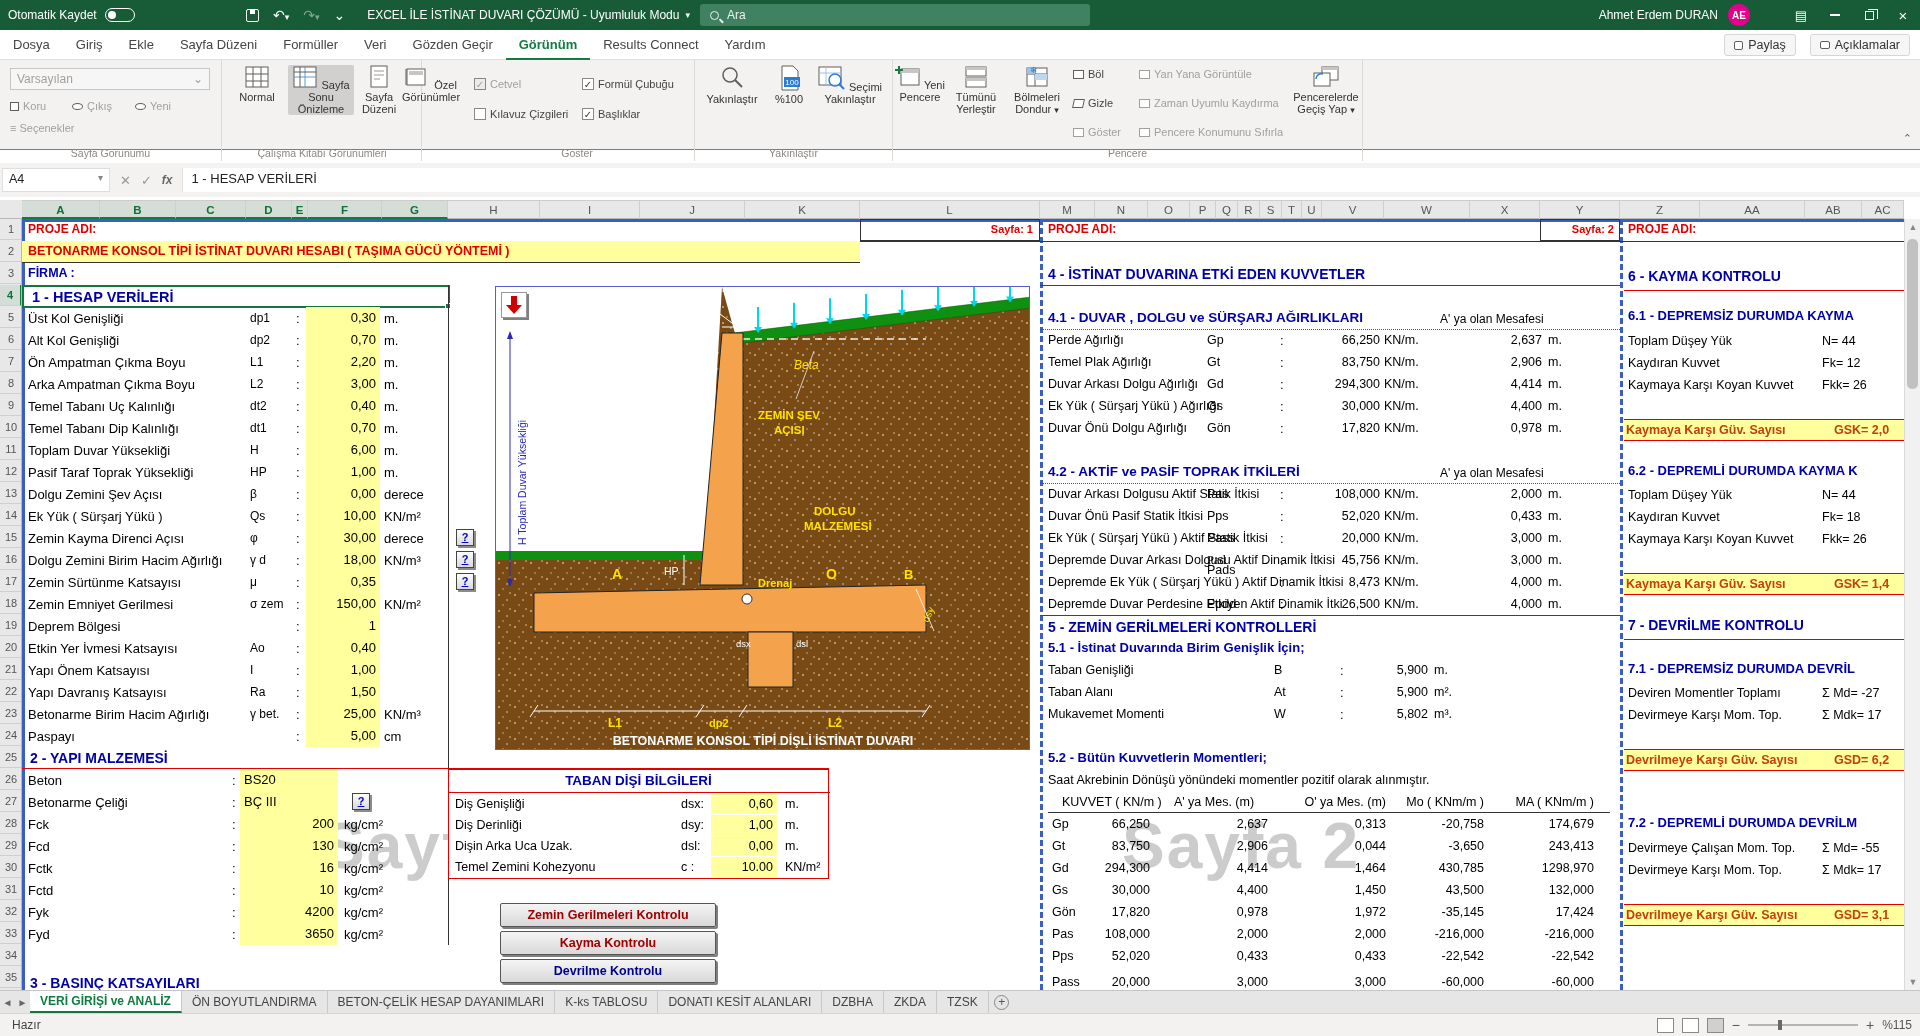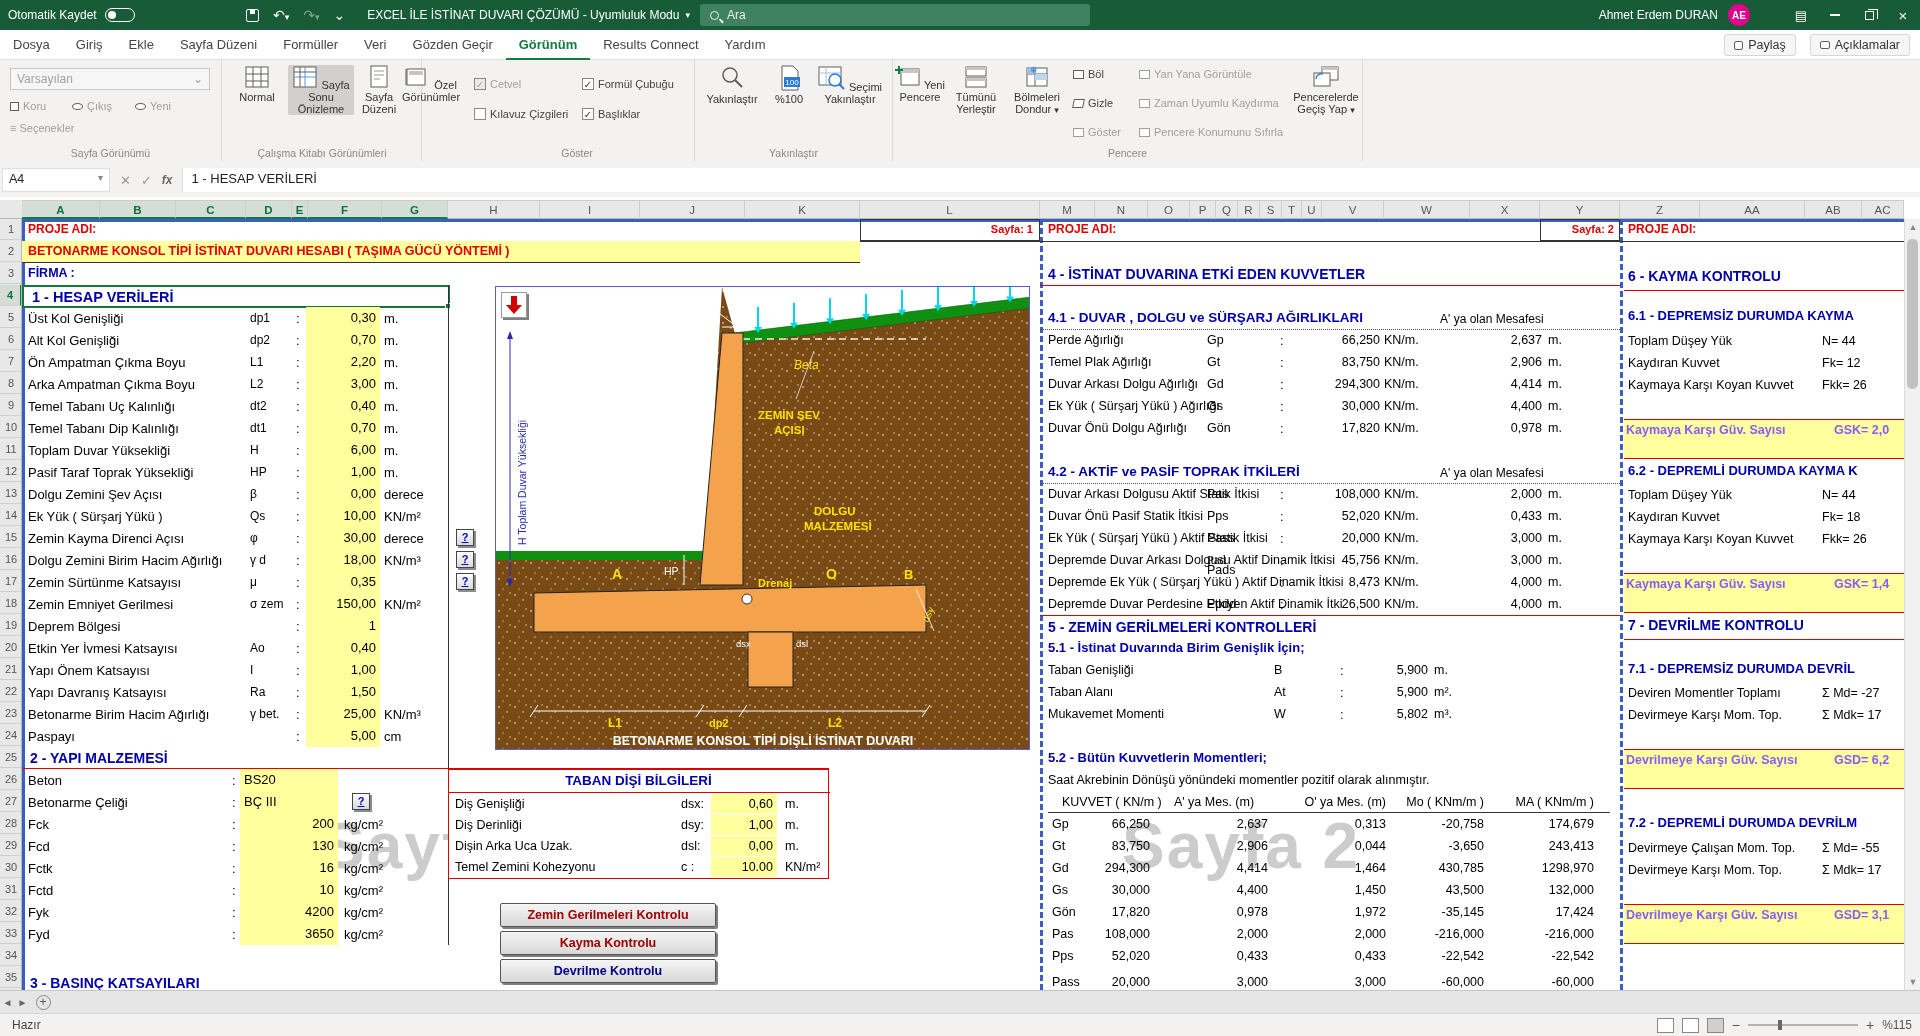--- a/index.html
+++ b/index.html
@@ -23,21 +23,21 @@
   .rest { width:9px; height:9px; border:1px solid #fff; position:relative; }
   .rest:after{ content:""; position:absolute; left:2px; top:-3px; width:9px; height:9px; border:1px solid #fff; border-left:none; border-bottom:none; }
   .minb { width:10px; height:1.5px; background:#fff; }
   
   #menubar { position:absolute; left:0; top:30px; width:1920px; height:30px; background:#fff; border-bottom:1px solid #E1DFDD; font-size:13px; color:#444; }
   #menubar .mtab { float:left; padding:7px 13px 6px; cursor:default; }
   #menubar .mtab.active { color:#107C41; font-weight:bold; border-bottom:3px solid #107C41; }
   #menu-right { position:absolute; right:10px; top:4px; display:flex; gap:14px; font-size:12.5px; color:#333; }
   .mr-btn { display:flex; align-items:center; gap:5px; border:1px solid #D6D6D6; border-radius:3px; padding:3px 9px; background:#F6F6F6; }
   
-  #ribbon { position:absolute; left:0; top:60px; width:1920px; height:131px; background:#F3F2F1; border-bottom:3px solid #8b5cf6; font-size:11px; color:#444; }
+  #ribbon { position:absolute; left:0; top:60px; width:1920px; height:90px; background:#F3F2F1; border-bottom:1px solid #8b5cf6; font-size:11px; color:#444; }
   .rgroup { position:absolute; top:0; height:101px; border-right:1px solid #DCDAD8; }
   .rgl { position:absolute; bottom:2px; left:0; right:0; text-align:center; color:#8A8886; font-size:10.5px; }
   .bigbtn { position:absolute; top:5px; width:62px; text-align:center; color:#333; line-height:12px; }
   .bigbtn .bic { width:28px; height:26px; margin:2px auto 3px; }
   .bigbtn.sel { background:#D2D0CE; border-radius:2px; }
   .smallrow { position:absolute; font-size:11px; color:#444; display:flex; align-items:center; gap:4px; white-space:nowrap; }
   .smallrow.dis { color:#A19F9D; }
   .cb { width:12px; height:12px; border:1px solid #8A8886; background:#fff; font-size:10px; line-height:11px; text-align:center; color:#333; }
   .cb.on:before { content:"✓"; }
   .cb.disab { background:#EDEBE9; color:#A19F9D; }
@@ -65,21 +65,21 @@
   .navy { color:#0000A8; font-weight:bold; }
   .red  { color:#E10000; font-weight:bold; }
   .yellowcell { background:#FFFF9E; }
   .gl { position:absolute; white-space:nowrap; }
   .valcell { position:absolute; background:#FFFF9E; text-align:right; padding-right:4px; }
   .helpbtn { position:absolute; width:18px; height:17px; background:linear-gradient(#FDFDFD,#D9D9D9); border:1px solid #444; box-shadow:2px 2px 0 rgba(0,0,0,.45); font-size:11px; font-weight:bold; color:#0000C0; text-align:center; line-height:15px; }
   .helpbtn u { text-decoration:underline; }
   .watermark { position:absolute; font-size:64px; font-weight:bold; color:#9B9B9B; opacity:.5; letter-spacing:2px; }
   .pagebrk-v { position:absolute; top:0; width:0; height:771px; border-left:3px dashed #3B5FC0; }
   .ctrlbtn { position:absolute; left:478px; width:216px; height:24px; background:linear-gradient(#F5F5F5,#D8D8D8); border:1px solid #555; box-shadow:2px 2px 0 rgba(0,0,0,.5); font-size:12.5px; font-weight:bold; text-align:center; line-height:22px; border-radius:2px; }
-  .gsk { position:absolute; left:1602px; width:280px; height:40px; background:#FFFF9E; border-top:1px solid #E10000; border-bottom:1px solid #E10000; color:#8b5cf6; font-weight:bold; font-size:12.5px; line-height:21px; padding-left:4px; overflow:hidden; }
+  .gsk { position:absolute; left:1602px; width:280px; height:22px; background:#FFFF9E; border-top:1px solid #E10000; border-bottom:1px solid #E10000; color:#c2410c; font-weight:bold; font-size:12.5px; line-height:21px; padding-left:4px; overflow:hidden; }
   .rline { position:absolute; border-top:1.5px solid #E10000; }
   .bline { position:absolute; border-top:1px solid #333; }
   .dotline { position:absolute; border-top:1px dotted #555; }
   .vline { position:absolute; border-left:1px solid #333; }
   #selbox { position:absolute; left:0; top:66px; width:428px; height:23px; border:2px solid #15753D; background:#fff; }
   #selbox .fill { position:absolute; right:-3px; bottom:-3px; width:6px; height:6px; background:#15753D; border:1px solid #fff; }
   
   #sheettabs { position:absolute; left:0; top:990px; width:1920px; height:23px; background:#E7E6E6; border-top:1px solid #C6C6C6; font-size:12px; display:flex; align-items:stretch; }
   .tabnav { width:15px; display:flex; align-items:center; justify-content:center; color:#666; font-size:10px; }
   .stab { padding:0 10px; display:flex; align-items:center; border-right:1px solid #C9C9C9; color:#444; white-space:nowrap; }
@@ -873,20 +873,30 @@
   </div>
 <div id="vscroll">
   <div class="varrow" style="top:0;">▲</div>
   <div id="vthumb"></div>
   <div class="varrow" style="bottom:0;">▼</div>
 </div>
 
 <div id="sheettabs">
   <span class="tabnav">◄</span>
   <span class="tabnav">►</span>
+  <span id="tabstrip" style="display:flex;">
+      <span class="stab active">VERİ GİRİŞİ ve ANALİZ</span>
+      <span class="stab">ÖN BOYUTLANDIRMA</span>
+      <span class="stab">BETON-ÇELİK HESAP DAYANIMLARI</span>
+      <span class="stab">K-ks TABLOSU</span>
+      <span class="stab">DONATI KESİT ALANLARI</span>
+      <span class="stab">DZBHA</span>
+      <span class="stab">ZKDA</span>
+      <span class="stab">TZSK</span>
+    </span>
   <span class="addtab">
       <span class="circ">+</span>
     </span>
 </div>
 
 <div id="statusbar">
   <span style="position:absolute; left:12px; top:4px;">Hazır</span>
   <div id="zoomctl">
     <span class="viewic"></span>
     <span class="viewic"></span>

